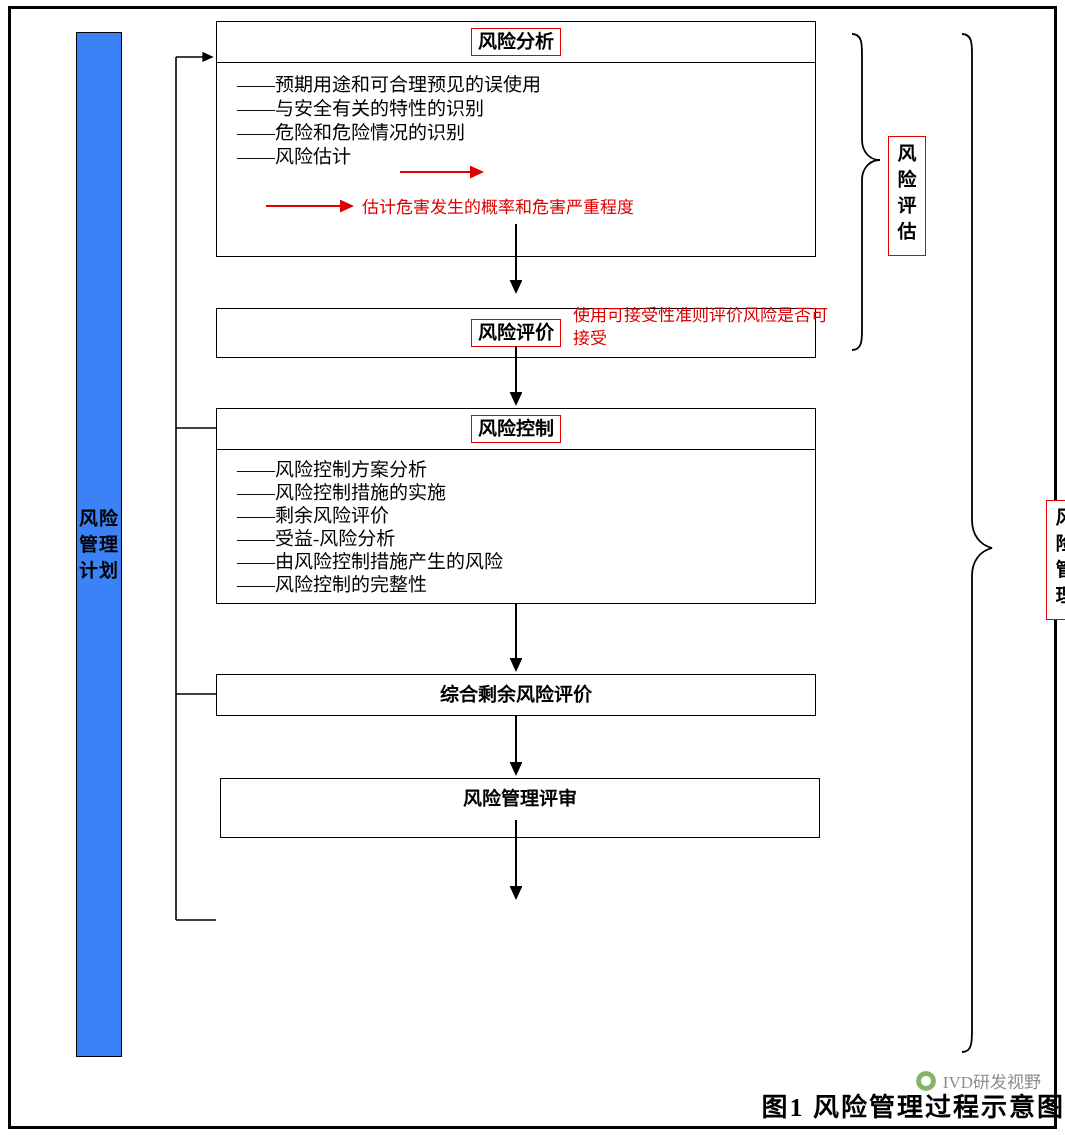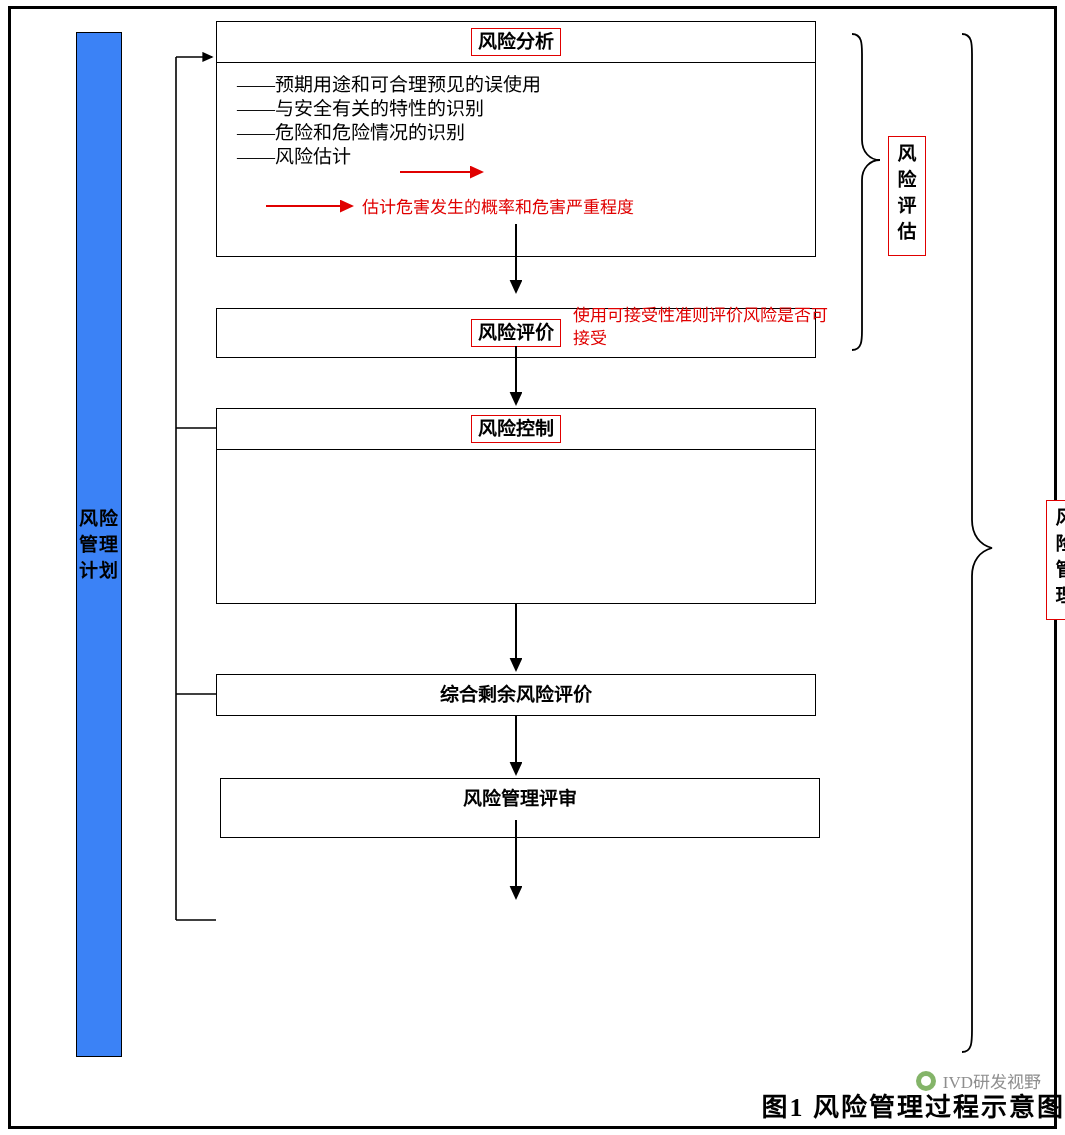--- a/index.html
+++ b/index.html
@@ -157,20 +157,28 @@
     <div class="box-title redbox" style="line-height:48px;height:48px;">
       <span>风险评价</span>
     </div>
   </div>
 
   <div class="box" style="left:216px; top:408px; width:600px; height:196px;">
     <div class="box-title redbox">
       <span>风险控制</span>
     </div>
     <div class="divider"></div>
+    <div class="bullets" style="padding-top:8px;line-height:23px;">
+      <div>——风险控制方案分析</div>
+      <div>——风险控制措施的实施</div>
+      <div>——剩余风险评价</div>
+      <div>——受益-风险分析</div>
+      <div>——由风险控制措施产生的风险</div>
+      <div>——风险控制的完整性</div>
+    </div>
   </div>
 
   <div class="box" style="left:216px; top:674px; width:600px; height:42px;">
     <div class="box-title" style="line-height:40px;height:40px;">综合剩余风险评价</div>
   </div>
 
   <div class="box" style="left:220px; top:778px; width:600px; height:60px;">
     <div class="box-title" style="line-height:40px;height:40px;">风险管理评审</div>
   </div>
 

